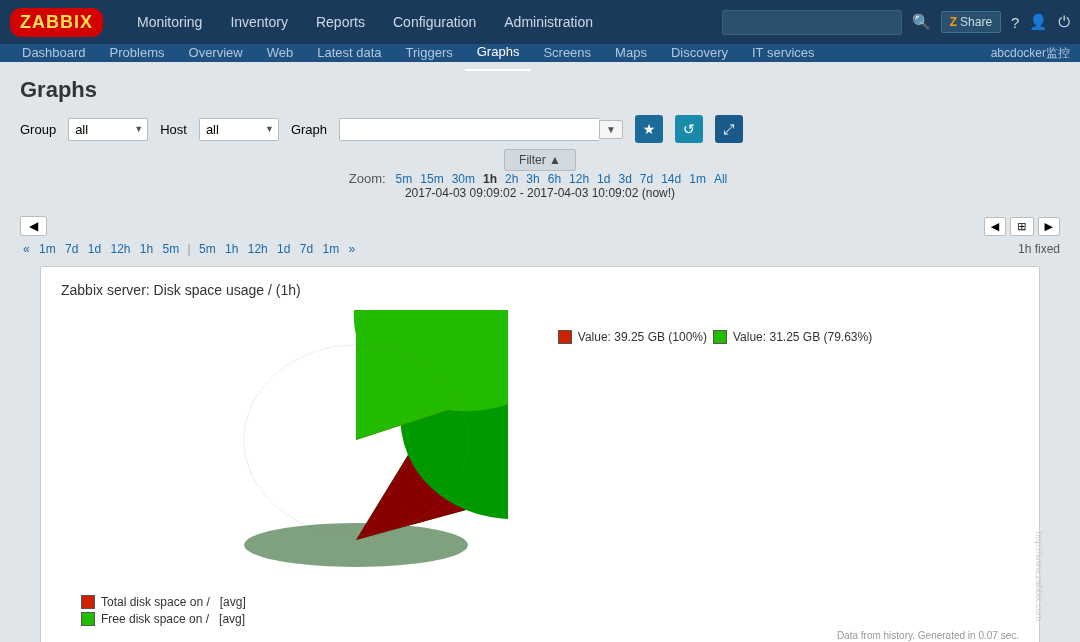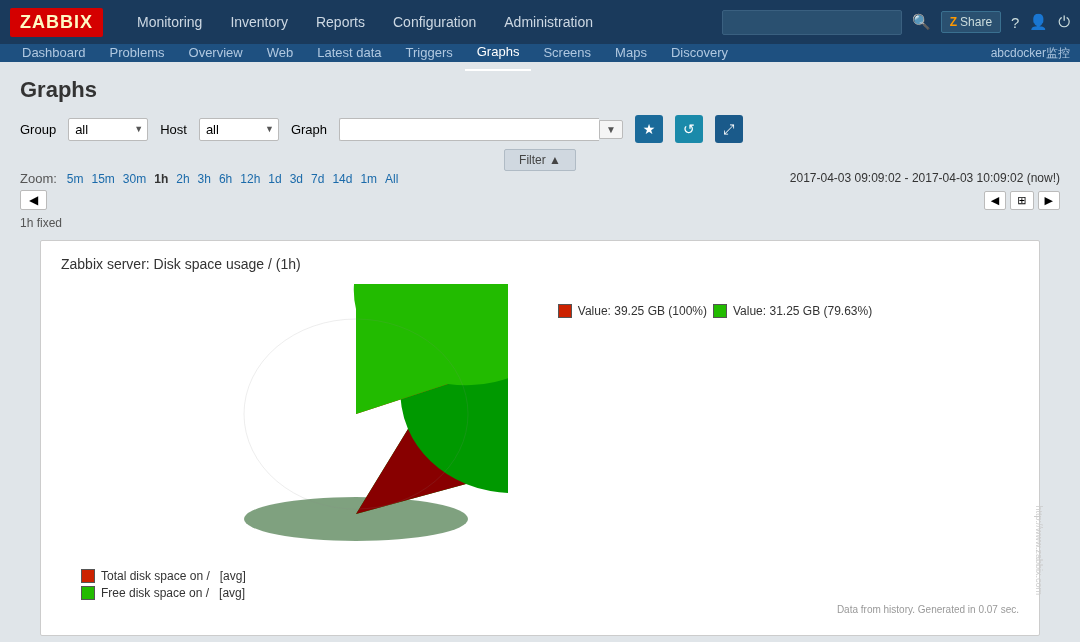--- a/index.html
+++ b/index.html
@@ -8,25 +8,25 @@
     
     .top-nav {
       background: #1a3a5c;
       height: 44px;
       display: flex;
       align-items: center;
       padding: 0 10px;
     }
     .logo {
       background: #d40000;
-      color: #fef9c3;
+      color: #fde047;
       font-weight: bold;
       font-size: 18px;
       padding: 4px 10px;
-      border-radius: 2px;
+      border-radius: 11px;
       margin-right: 20px;
       letter-spacing: 1px;
     }
     .top-nav-links {
       display: flex;
       align-items: center;
       flex: 1;
     }
     .top-nav-links a {
       color: #cdd8e3;
@@ -202,22 +202,24 @@
       padding: 3px 14px;
       font-size: 12px;
       cursor: pointer;
       border-radius: 2px;
       color: #444;
     }
 
     
     .zoom-bar {
       display: flex;
+      align-items: center;
       justify-content: space-between;
-      margin-bottom: 4px;
+      margin-bottom: 16px;
+      flex-direction: column;
     }
     .zoom-links {
       display: flex;
       align-items: center;
       gap: 0;
       font-size: 13px;
     }
     .zoom-label {
       margin-right: 6px;
       color: #555;
@@ -399,20 +401,21 @@
     <a href="#">Dashboard</a>
     <a href="#">Problems</a>
     <a href="#">Overview</a>
     <a href="#">Web</a>
     <a href="#">Latest data</a>
     <a href="#">Triggers</a>
     <a href="#" class="active">Graphs</a>
     <a href="#">Screens</a>
     <a href="#">Maps</a>
     <a href="#">Discovery</a>
+    <a href="#">IT services</a>
   </div>
   <div class="sec-nav-right">abcdocker监控</div>
 </div>
 
 <div class="main-content">
   <h1 class="page-title">Graphs</h1>
 
   <div class="filter-bar">
     <label>Group</label>
     <div class="select-wrap">
@@ -464,20 +467,37 @@
   <div class="nav-arrow-row">
     <button class="arrow-btn">◀</button>
     <div class="arrow-right-group">
       <button class="period-nav-btn">◀</button>
       <button class="period-nav-btn">⊞</button>
       <button class="period-nav-btn">▶</button>
     </div>
   </div>
 
   <div class="time-nav-row">
+    <div class="time-nav-links">
+      <a href="#">«</a>
+      <a href="#">1m</a>
+      <a href="#">7d</a>
+      <a href="#">1d</a>
+      <a href="#">12h</a>
+      <a href="#">1h</a>
+      <a href="#">5m</a>
+      <span class="sep">|</span>
+      <a href="#">5m</a>
+      <a href="#">1h</a>
+      <a href="#">12h</a>
+      <a href="#">1d</a>
+      <a href="#">7d</a>
+      <a href="#">1m</a>
+      <a href="#">»</a>
+    </div>
     <div class="time-nav-right">1h  fixed</div>
   </div>
 
   <div class="graph-container">
     <div class="graph-title">Zabbix server: Disk space usage / (1h)</div>
     <div class="graph-body">
 
       <div class="pie-chart-area">
         <svg width="300" height="270" viewBox="0 0 300 270">
 

